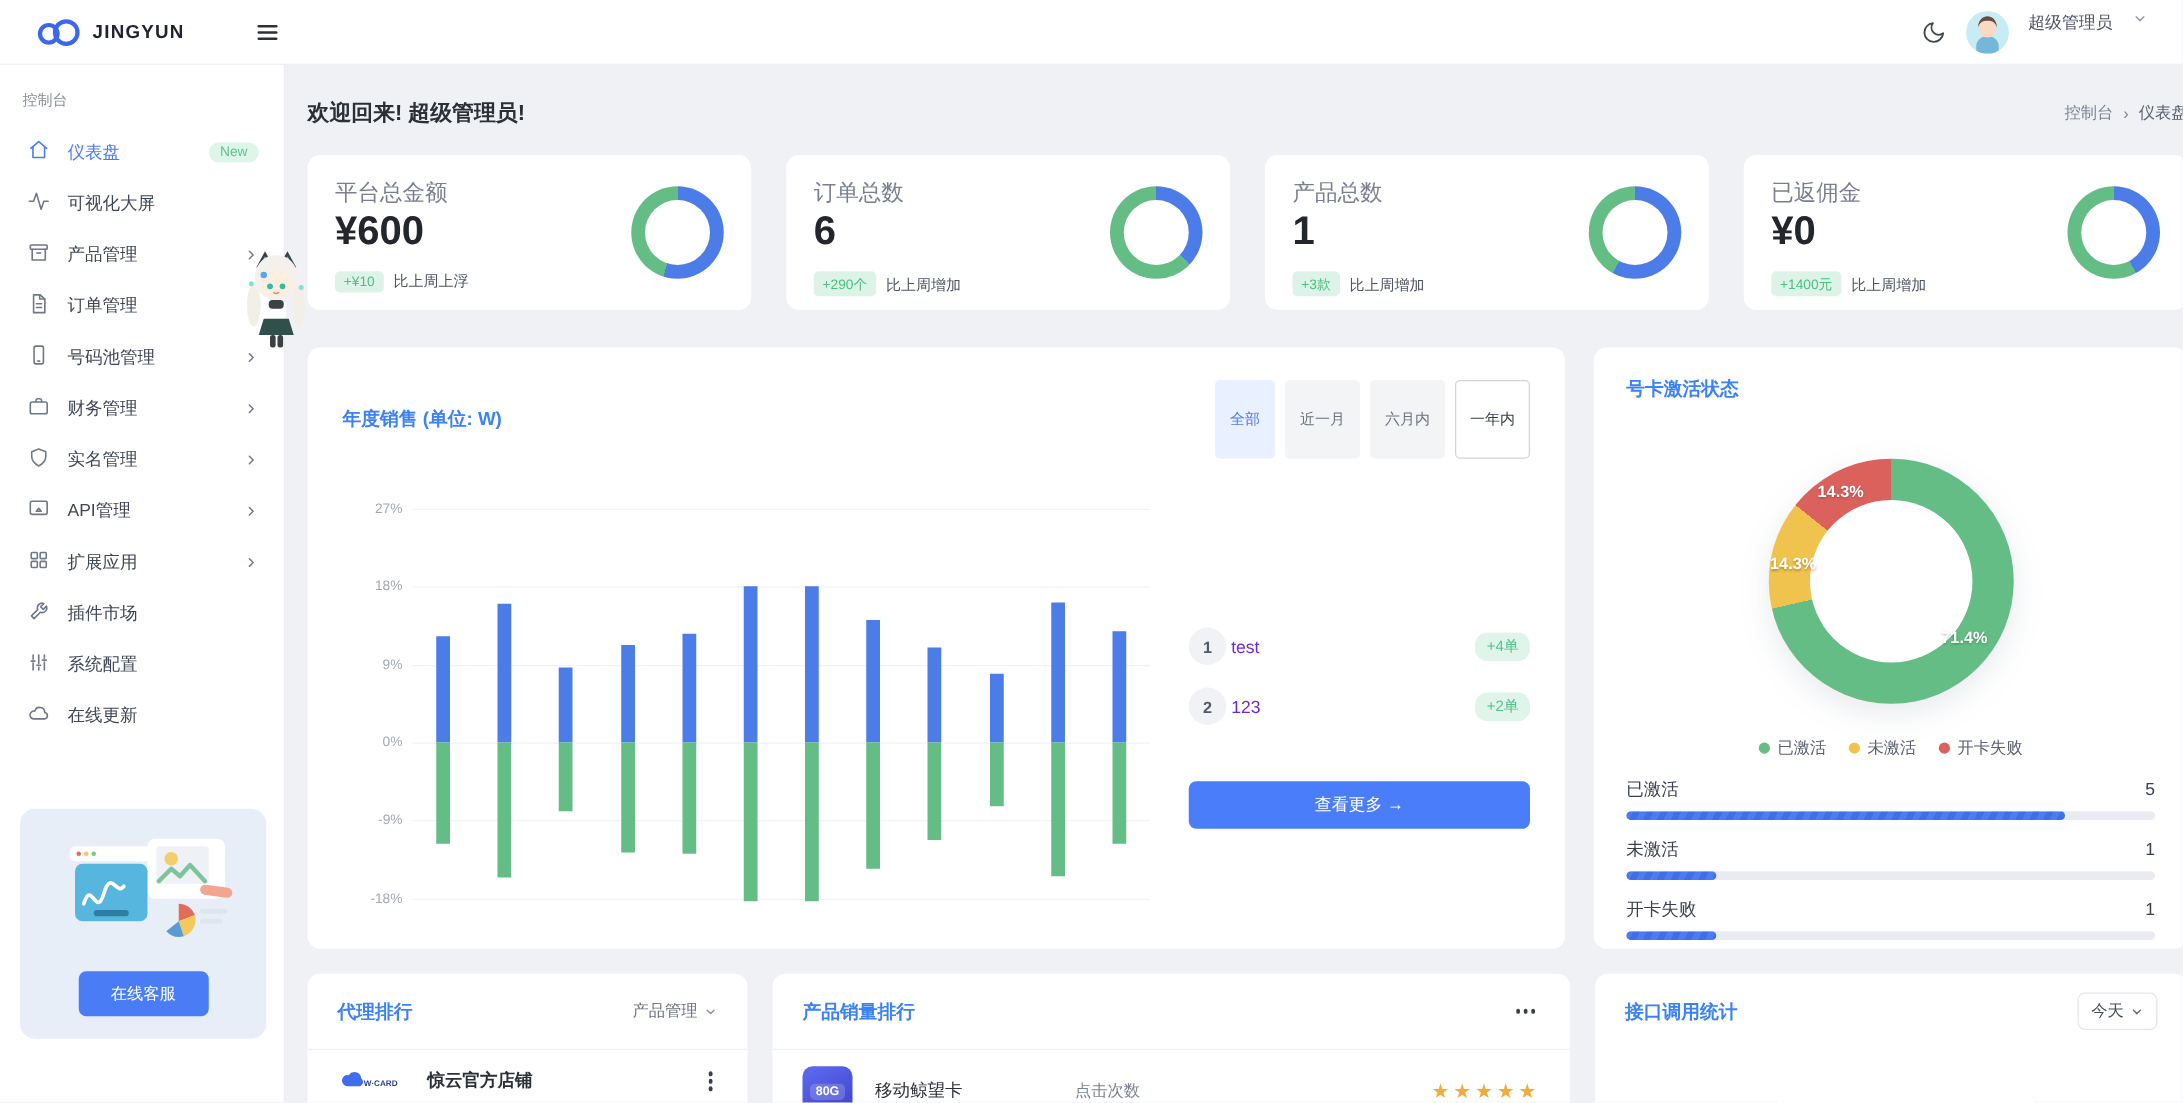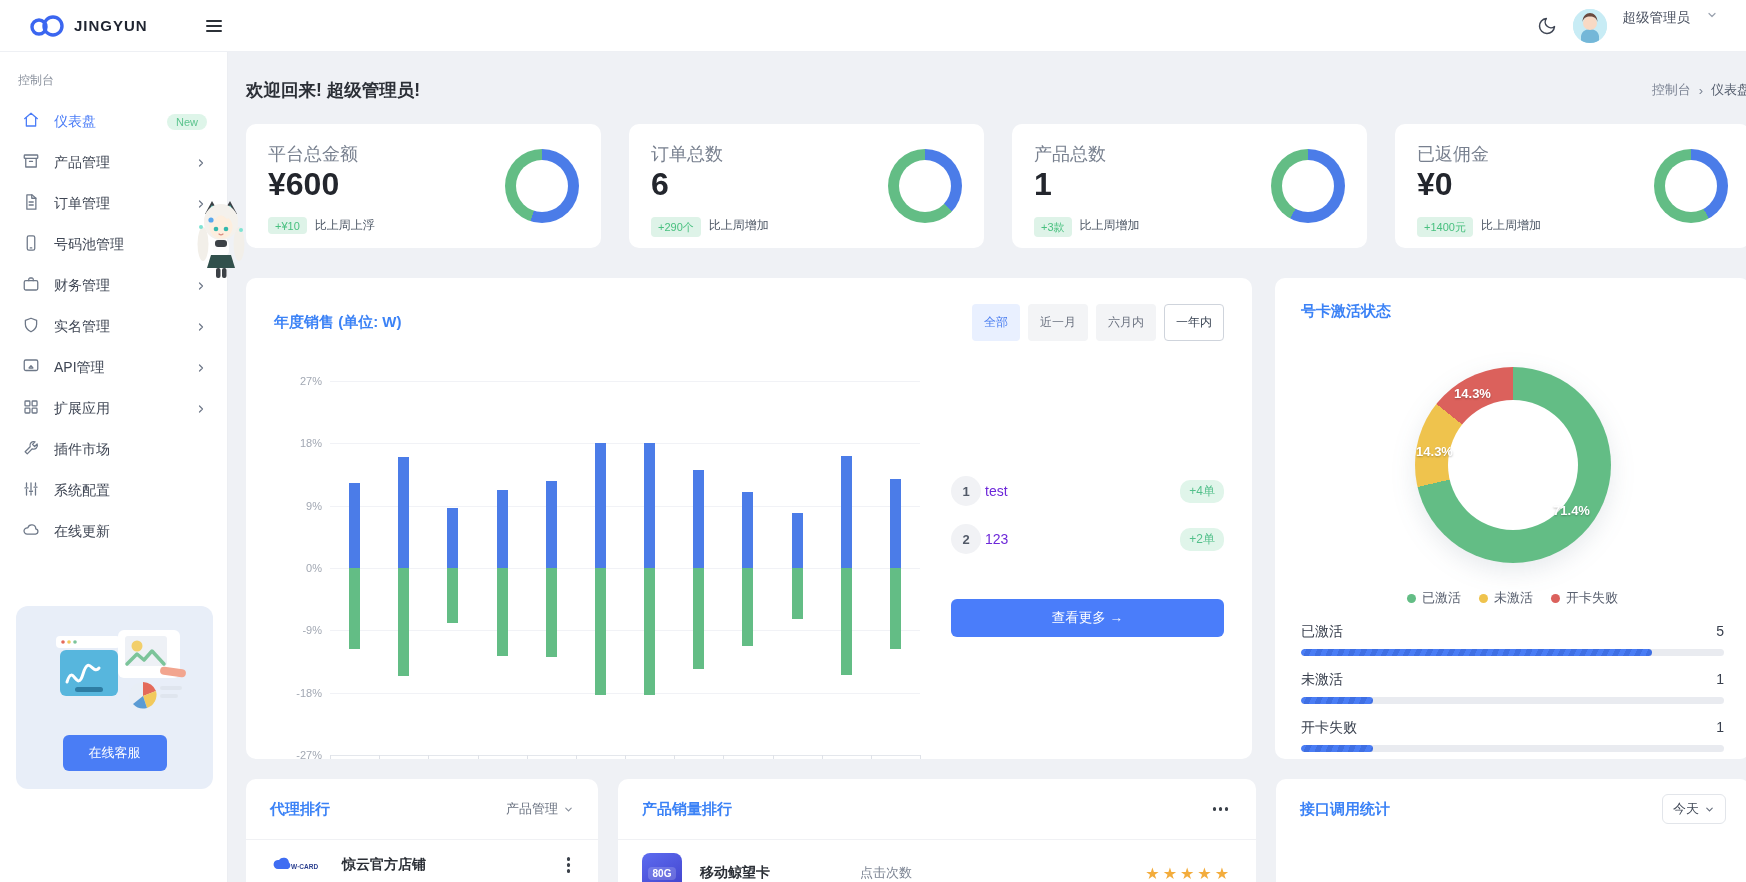--- a/index.html
+++ b/index.html
@@ -42,32 +42,32 @@
   h1{font-size:17.5px;font-weight:bold;color:#2b2f36}
   .breadcrumb{font-size:13px;color:#7c8494;display:flex;gap:8px;align-items:center}
   .breadcrumb .bc-last{color:#555e6e}
   .card{background:#fff;border-radius:10px}
 
   
   .stats{margin-top:22px;display:grid;grid-template-columns:repeat(4,1fr);gap:28px}
   .stat{position:relative;height:124px;padding:18px 22px}
   .stat-label{font-size:18px;color:#78808f}
   .stat-value{font-size:32px;font-weight:bold;}
-  .stat-note{margin-top:14px;display:flex;align-items:flex-start;gap:8px;font-size:12px;color:#4b5563}
+  .stat-note{margin-top:14px;display:flex;align-items:flex-end;gap:8px;font-size:12px;color:#4b5563}
   .badge{background:#def3e8;color:#48c07f;font-size:11px;padding:2.5px 7px;border-radius:4px}
   .mini-donut{position:absolute;right:22px;top:50%;transform:translateY(-50%);width:74px;height:74px;border-radius:50%}
   .mini-donut i{position:absolute;inset:11px;background:#fff;border-radius:50%}
 
   
   .mid{margin-top:30px;display:grid;grid-template-columns:1fr 475px;gap:23px;height:481px}
   .chart-card{padding:26px 28px;overflow:hidden}
   .card-head{display:flex;align-items:center;justify-content:space-between}
   h2{font-size:15px;font-weight:bold;color:#3b82f6}
   .filters{display:flex;gap:8px}
-  .fbtn{font-size:12px;padding:9px 11px;border-radius:4px;border:1px solid transparent;background:#f3f4f6;color:#6b7280;cursor:pointer}
+  .fbtn{font-size:12px;padding:22px 11px;border-radius:4px;border:1px solid transparent;background:#f3f4f6;color:#6b7280;cursor:pointer}
   .fbtn.active{background:#e9f0ff;color:#4a7df0}
   .fbtn.outline{background:#fff;border-color:#cfd4dc;color:#374151}
   .chart-flex{display:flex}
   .plot{position:relative;height:374px;width:590px;margin:40px 0 0 56px;flex:none}
   .gl{position:absolute;left:0;right:0;height:1px;background:#f1f2f6}
   .gl.axis{background:#e4e7ec}
   .gl span{position:absolute;left:-48px;top:-6px;width:40px;text-align:right;font-size:11px;color:#a2a8b3}
   .xtick{position:absolute;top:374px;width:1px;height:5px;background:#dfe2e8}
   .bar{position:absolute;width:11px}
   .ml{position:absolute;top:384px;transform:translateX(-50%);font-size:12.5px;color:#8b93a0;white-space:nowrap}
@@ -99,21 +99,21 @@
   .bhead{display:flex;align-items:center;justify-content:space-between;padding:20px 24px;height:60px}
   .sel-plain{font-size:13px;color:#6a7280;background:none;border:none;display:flex;align-items:center;gap:5px;cursor:pointer}
   .sel-box{font-size:13px;color:#444c5a;background:#fff;border:1px solid #e2e5ea;border-radius:6px;padding:5px 10px;display:flex;align-items:center;gap:5px;cursor:pointer}
   .bitem{display:flex;align-items:center;padding:13px 24px;border-top:1px solid #f0f1f4}
   .agent-name{margin-left:14px;font-size:14px;font-weight:bold;color:#2b2f36}
   .dots-v{margin-left:auto;display:flex;flex-direction:column;gap:2.5px;cursor:pointer;padding:4px}
   .dots-v i,.dots-h i{width:3.5px;height:3.5px;border-radius:50%;background:#3a4049;display:block}
   .dots-h{display:flex;gap:2.5px;cursor:pointer;padding:4px}
   .thumb{width:40px;height:40px;border-radius:8px;background:linear-gradient(150deg,#5d6cf0 0%,#3f3fc9 100%);display:flex;align-items:center;justify-content:center;flex:none}
   .thumb span{font-size:10px;font-weight:bold;color:#fff;background:rgba(255,255,255,.18);padding:1px 5px;border-radius:4px}
-  .prod-name{margin-left:18px;font-size:14px;font-weight:bold;color:#2b2f36;width:160px}
+  .prod-name{margin-left:18px;font-size:14px;font-weight:normal;color:#2b2f36;width:160px}
   .prod-metric{font-size:13px;color:#7b8392}
   .stars{margin-left:auto;color:#f3ac3c;font-size:16px;letter-spacing:3px;white-space:nowrap}
 </style>
 </head>
 <body>
 
 <div class="page">
 
   <header>
     <div class="logo">
@@ -152,20 +152,27 @@
   <aside>
     <div class="side-label">控制台</div>
     <nav id="side-nav">
   <div class="sitem active">
     <span class="sicon"><svg width="18" height="18" viewBox="0 0 24 24" fill="none" stroke-width="1.7" stroke-linecap="round" stroke-linejoin="round">
               <path d="M3.5 10.2 12 3l8.5 7.2"></path>
               <path d="M5.8 8.6V20h12.4V8.6"></path>
             </svg></span>
     <span class="slabel">仪表盘</span>
     <span class="new-badge">New</span>
+
+  </div>
+  <div class="sitem">
+    <span class="sicon"><svg width="18" height="18" viewBox="0 0 24 24" fill="none" stroke-width="1.7" stroke-linecap="round" stroke-linejoin="round">
+              <polyline points="2 12 6.5 12 9.5 3.5 14.5 20.5 17.5 12 22 12"></polyline>
+            </svg></span>
+    <span class="slabel">可视化大屏</span>
 
   </div>
   <div class="sitem">
     <span class="sicon"><svg width="18" height="18" viewBox="0 0 24 24" fill="none" stroke-width="1.7" stroke-linecap="round" stroke-linejoin="round">
               <rect x="3" y="4" width="18" height="4.6" rx="1"></rect>
               <path d="M5 8.6V20h14V8.6"></path>
               <path d="M10 12.5h4"></path>
             </svg></span>
     <span class="slabel">产品管理</span>
 

